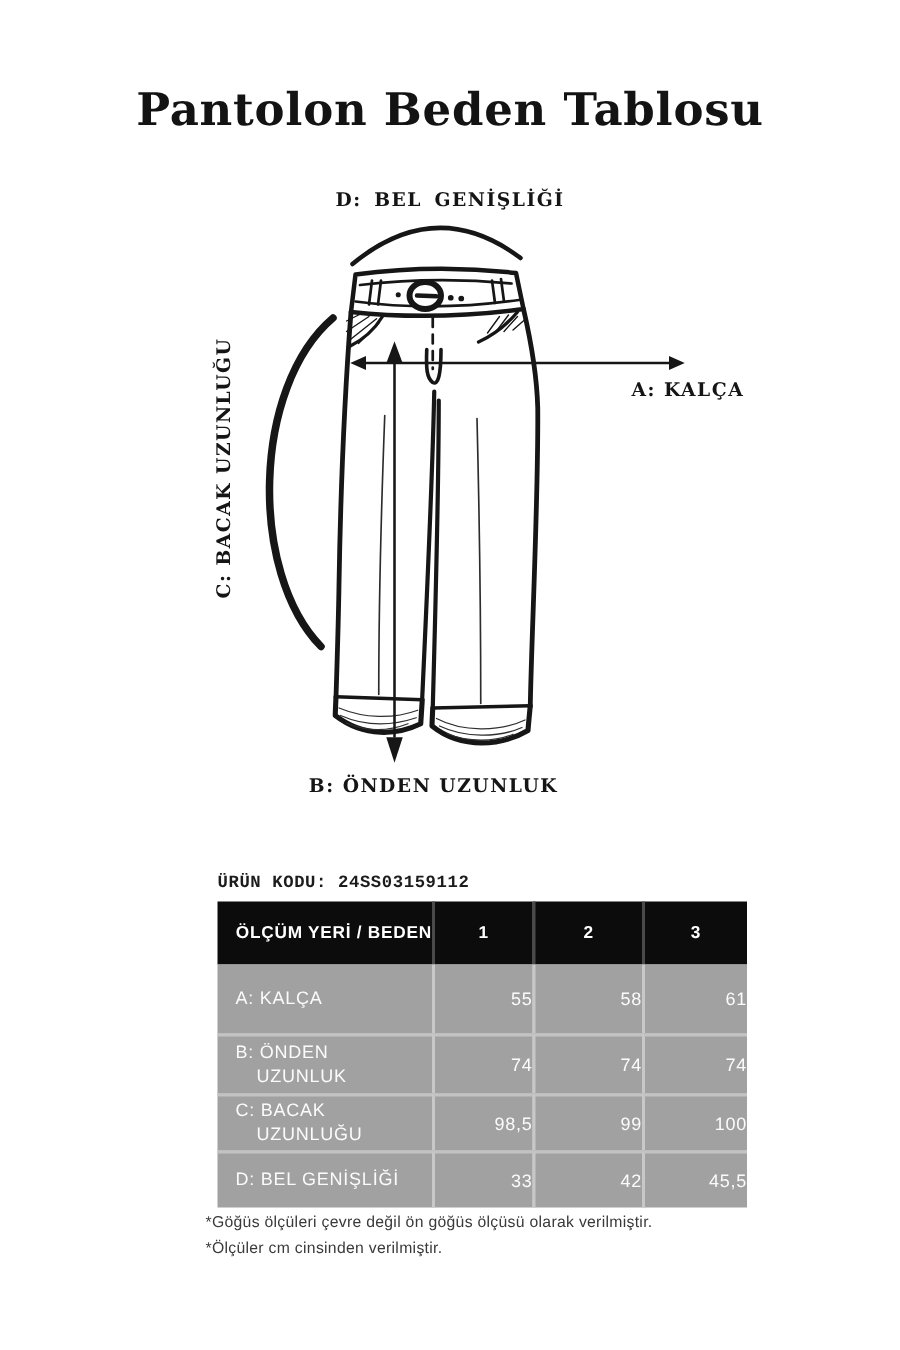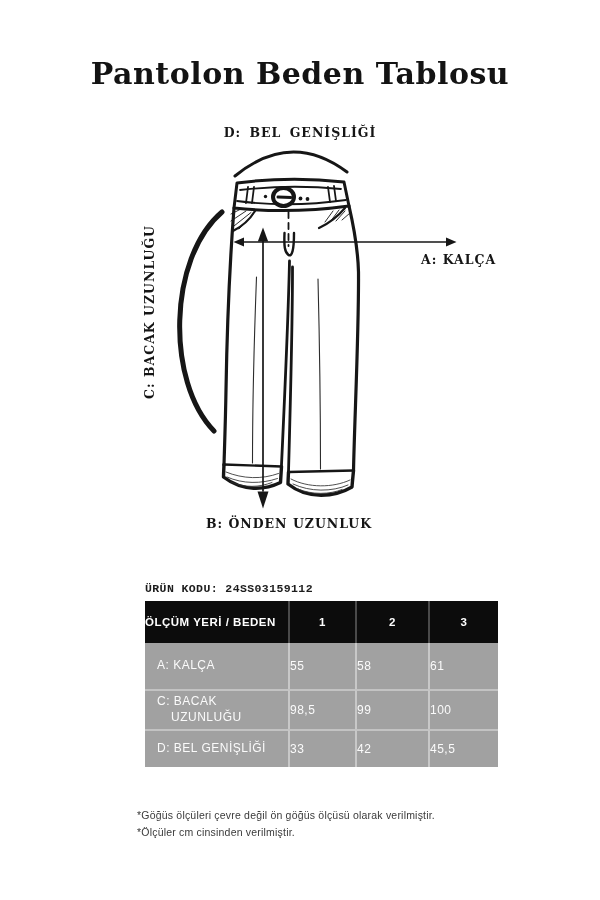--- a/index.html
+++ b/index.html
@@ -62,30 +62,30 @@
     background: #0c0c0c;
     color: #ffffff;
     font-weight: 700;
     font-size: 11.5px;
     letter-spacing: 0.5px;
     height: 42px;
     padding: 0;
     text-align: center;
   }
   .size-table th.lblcol {
-    text-align: left;
+    text-align: right;
     white-space: nowrap;
   }
   .size-table th + th { border-left: 2px solid #4a4a4a; }
   .size-table td {
     background: #a1a1a1;
     color: #fbfbfb;
     font-size: 12px;
     letter-spacing: 0.5px;
-    text-align: left;
+    text-align: right;
     padding: 0;
     vertical-align: middle;
   }
   .size-table td.lblcol {
     text-align: left;
     padding-left: 26px;
     padding-right: 4px;
     text-indent: -14px;
     white-space: pre-line;
     line-height: 1.3;
@@ -216,20 +216,27 @@
       </tr>
     </thead>
     <tbody>
       <tr>
         <td class="lblcol">A: KALÇA</td>
         <td>55</td>
         <td>58</td>
         <td>61</td>
       </tr>
       <tr>
+        <td class="lblcol">B: ÖNDEN
+UZUNLUK</td>
+        <td>74</td>
+        <td>74</td>
+        <td>74</td>
+      </tr>
+      <tr>
         <td class="lblcol">C: BACAK UZUNLUĞU</td>
         <td>98,5</td>
         <td>99</td>
         <td>100</td>
       </tr>
       <tr>
         <td class="lblcol">D: BEL GENİŞLİĞİ</td>
         <td>33</td>
         <td>42</td>
         <td>45,5</td>

